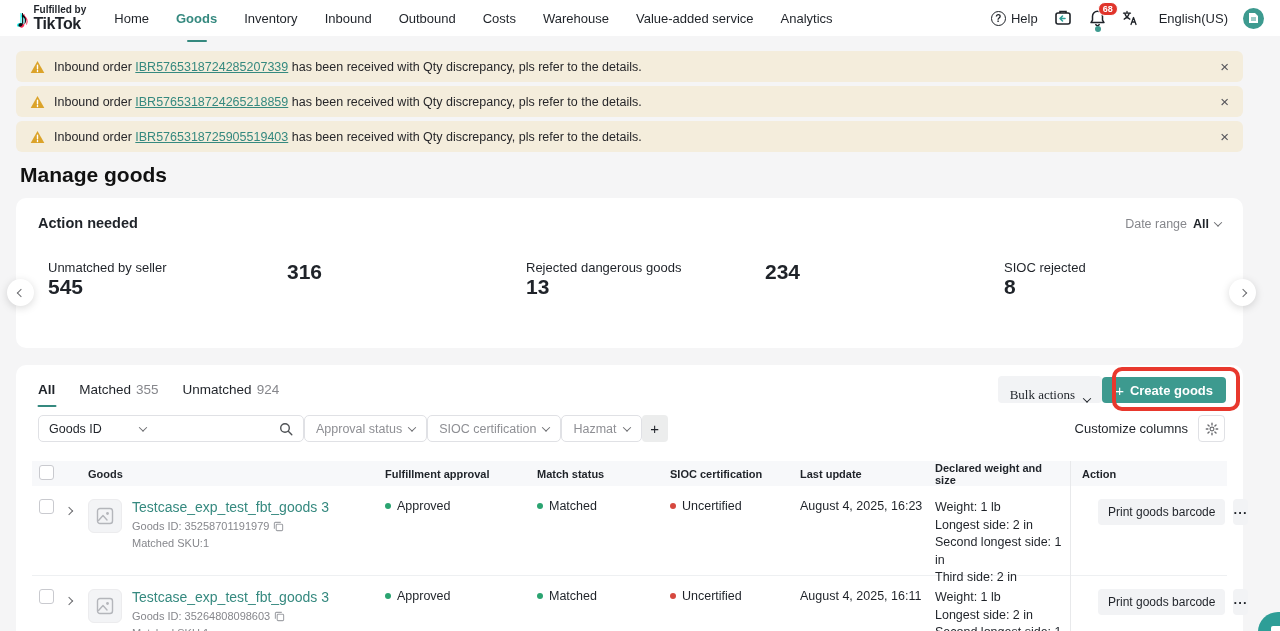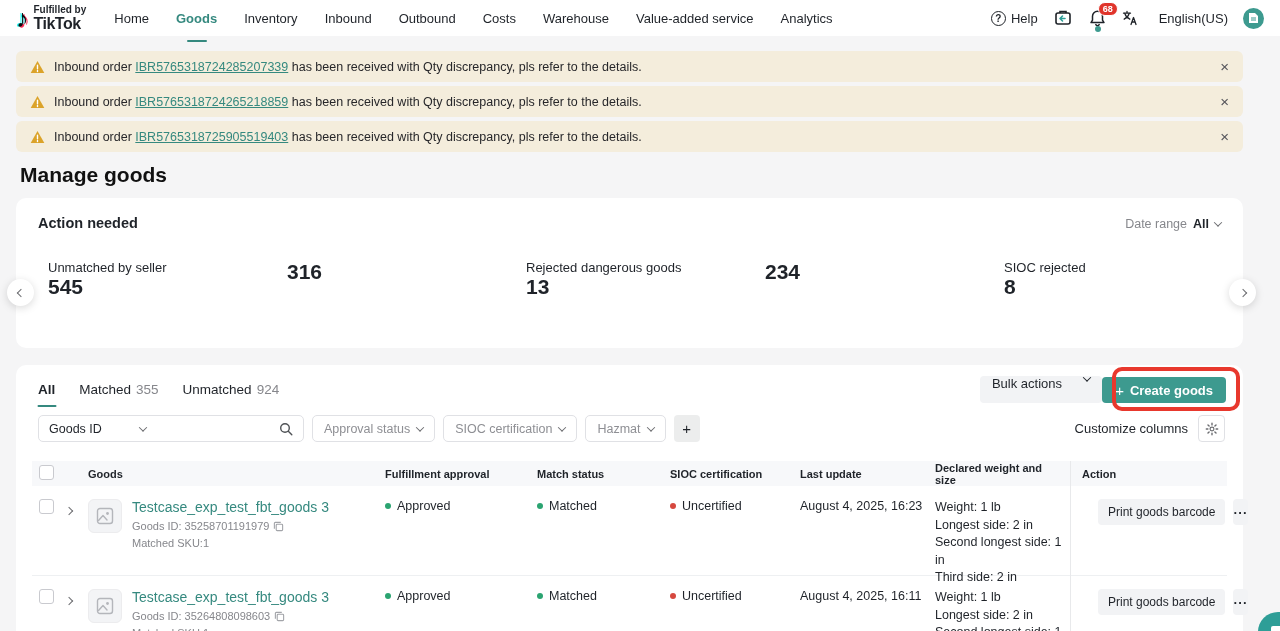--- a/index.html
+++ b/index.html
@@ -86,38 +86,38 @@
   .tabs { position: absolute; left: 22px; top: 17px; display: flex; gap: 24px; font-size: 13.5px; }
   .tab { display: flex; gap: 5px; cursor: pointer; position: relative; padding-bottom: 10px; }
   .tab .count { color: #86878c; }
   .tab.active { font-weight: 700; }
   .tab.active::after {
     content: ""; position: absolute; left: 50%; transform: translateX(-50%);
     bottom: 0; width: 19px; height: 2.5px; border-radius: 2px; background: #35897f;
   }
   .btn-gray {
     background: #f2f3f5; border: none; border-radius: 4px; height: 27px;
-    display: inline-flex; align-items: flex-start; gap: 22px; padding: 0 12px;
+    display: inline-flex; align-items: flex-end; gap: 9px; padding: 0 12px;
     font-size: 13px; font-weight: 500; color: #1f2329; cursor: pointer;
-    font-family: Liberation Sans, sans-serif;
+    font-family: Liberation Serif, serif;
   }
   .bulk-btn { position: absolute; right: 141px; top: 11px; }
   .create-btn {
     position: absolute; right: 17px; top: 12px; height: 26px;
     background: #3d9a8f; color: #fff; border: none; border-radius: 4px;
     display: inline-flex; align-items: center; gap: 6px; padding: 0 13px;
     font-size: 13px; font-weight: 600; cursor: pointer; font-family: inherit;
   }
   .create-btn .plus { font-size: 15px; font-weight: 400; }
   .annotation {
     position: absolute; left: 1112px; top: 367px; width: 128px; height: 44px;
     border: 4px solid #e8382d; border-radius: 10px; z-index: 20; pointer-events: none;
   }
   
-  .filters { position: absolute; left: 22px; top: 50px; display: flex; gap: 8px; align-items: center; }
+  .filters { position: absolute; left: 22px; top: 50px; display: flex; align-items: center; }
   .combo {
     width: 266px; height: 27px; background: #fff; border: 1px solid #e0e1e5; border-radius: 5px;
     display: flex; align-items: center; padding: 0 10px; font-size: 12.5px; cursor: pointer;
   }
   .combo .field { font-weight: 500; }
   .combo .chev { margin-left: 38px; }
   .combo .spacer { flex: 1; }
   .drop {
     height: 27px; background: #fff; border: 1px solid #e0e1e5; border-radius: 5px;
     display: inline-flex; align-items: center; gap: 7px; padding: 0 11px;

